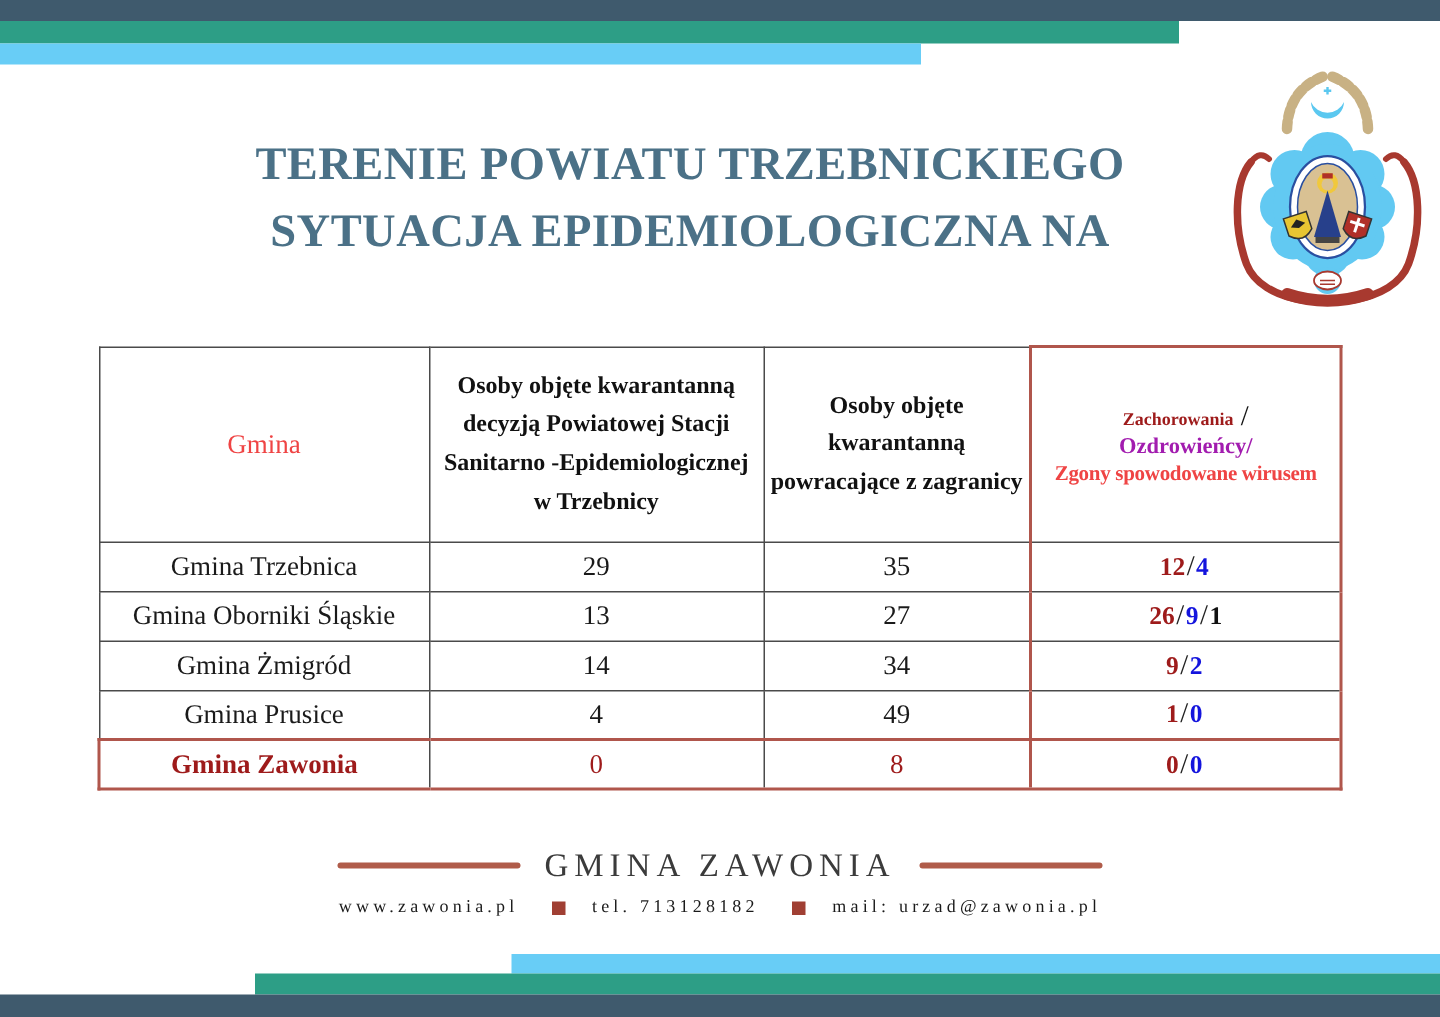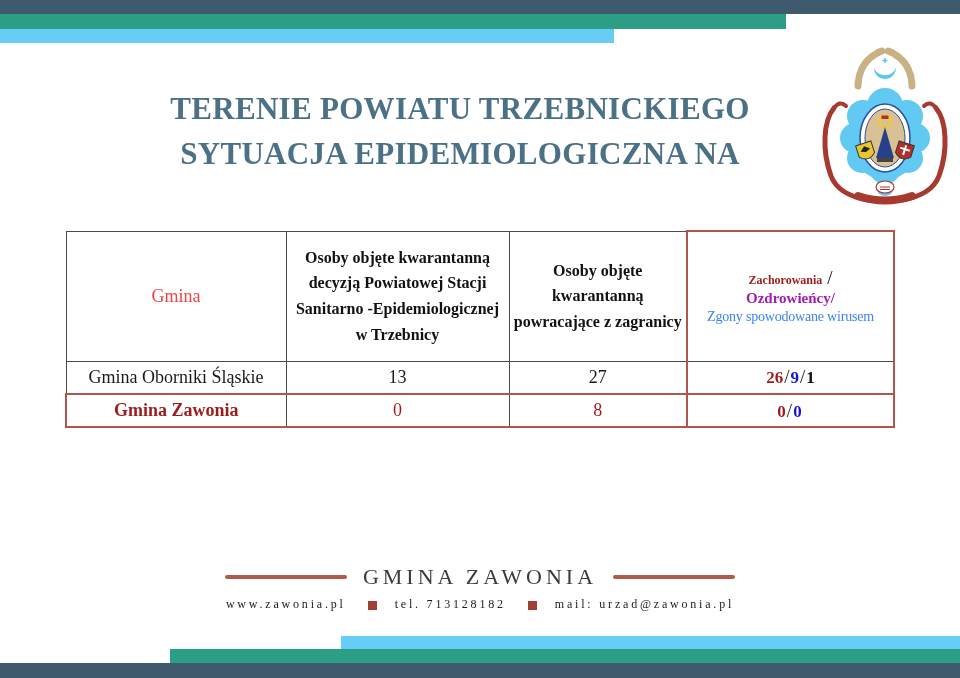--- a/index.html
+++ b/index.html
@@ -38,21 +38,21 @@
   tr.data-row    { height:33px;  }
   th.h-gmina     { font-size:18px; font-weight:normal; color:#ef4444; }
   th.h-col       { font-size:16px; font-weight:bold; color:#111; line-height:1.6; }
   td.c-name      { font-size:18px; color:#1a1a1a; }
   td.c-num       { font-size:18px; color:#1a1a1a; }
   .col4          { border-left:2px solid #b0564c !important; border-right:2px solid #b0564c !important; }
   th.col4        { border-top:2px solid #b0564c !important; }
   .h4-line1      { font-size:12px; font-weight:bold; color:#9e1b1b; }
   .h4-slash      { font-size:19px; font-weight:normal; color:#111; }
   .h4-line2      { font-size:15px; font-weight:bold; color:#a21caf; }
-  .h4-line3      { font-size:14px; font-weight:normal; color:#3b82f6; letter-spacing:-0.2px; white-space:nowrap;margin-top:48px; }
+  .h4-line3      { font-size:14px; font-weight:bold; color:#ef4444; letter-spacing:-0.2px; white-space:nowrap;margin-top:48px; }
   .num-cases     { color:#9e1b1b; font-weight:bold; font-size:17px; }
   .num-rec       { color:#1414dd; font-weight:bold; font-size:17px; }
   .num-deaths    { color:#111;    font-weight:bold; font-size:17px; }
   .slash         { color:#222; font-weight:normal; font-size:19px; margin:0 1px; }
   tr.highlight td { border-top:2px solid #b0564c; border-bottom:2px solid #b0564c; }
   tr.highlight td.c-name  { color:#9e1b1b; font-weight:bold; border-left:2px solid #b0564c; }
   tr.highlight td.c-num   { color:#9e1b1b; }
 
   
   .footer-org {
@@ -160,30 +160,48 @@
       <th class="h-gmina">Gmina</th>
       <th class="h-col">Osoby objęte kwarantanną decyzją Powiatowej Stacji Sanitarno -Epidemiologicznej w Trzebnicy</th>
       <th class="h-col">Osoby objęte kwarantanną powracające z zagranicy</th>
       <th class="col4">
         <span class="h4-line1">Zachorowania</span><span class="h4-slash"> /</span><br>
         <span class="h4-line2">Ozdrowieńcy/</span><br>
         <span class="h4-line3">Zgony spowodowane wirusem</span>
       </th>
     </tr>
 
+    <tr class="data-row">
+      <td class="c-name">Gmina Trzebnica</td>
+      <td class="c-num">29</td>
+      <td class="c-num">35</td>
+      <td class="col4"><span class="num-cases">12</span><span class="slash">/</span><span class="num-rec">4</span><span class="slash"></span><span class="num-deaths"></span></td>
+    </tr>
 
     <tr class="data-row">
       <td class="c-name">Gmina Oborniki Śląskie</td>
       <td class="c-num">13</td>
       <td class="c-num">27</td>
       <td class="col4"><span class="num-cases">26</span><span class="slash">/</span><span class="num-rec">9</span><span class="slash">/</span><span class="num-deaths">1</span></td>
     </tr>
 
 
-
+    <tr class="data-row">
+      <td class="c-name">Gmina Żmigród</td>
+      <td class="c-num">14</td>
+      <td class="c-num">34</td>
+      <td class="col4"><span class="num-cases">9</span><span class="slash">/</span><span class="num-rec">2</span><span class="slash"></span><span class="num-deaths"></span></td>
+    </tr>
+
+    <tr class="data-row">
+      <td class="c-name">Gmina Prusice</td>
+      <td class="c-num">4</td>
+      <td class="c-num">49</td>
+      <td class="col4"><span class="num-cases">1</span><span class="slash">/</span><span class="num-rec">0</span><span class="slash"></span><span class="num-deaths"></span></td>
+    </tr>
 
     <tr class="data-row highlight">
       <td class="c-name">Gmina Zawonia</td>
       <td class="c-num">0</td>
       <td class="c-num">8</td>
       <td class="col4"><span class="num-cases">0</span><span class="slash">/</span><span class="num-rec">0</span><span class="slash"></span><span class="num-deaths"></span></td>
     </tr>
   </tbody>
     </table>
 

